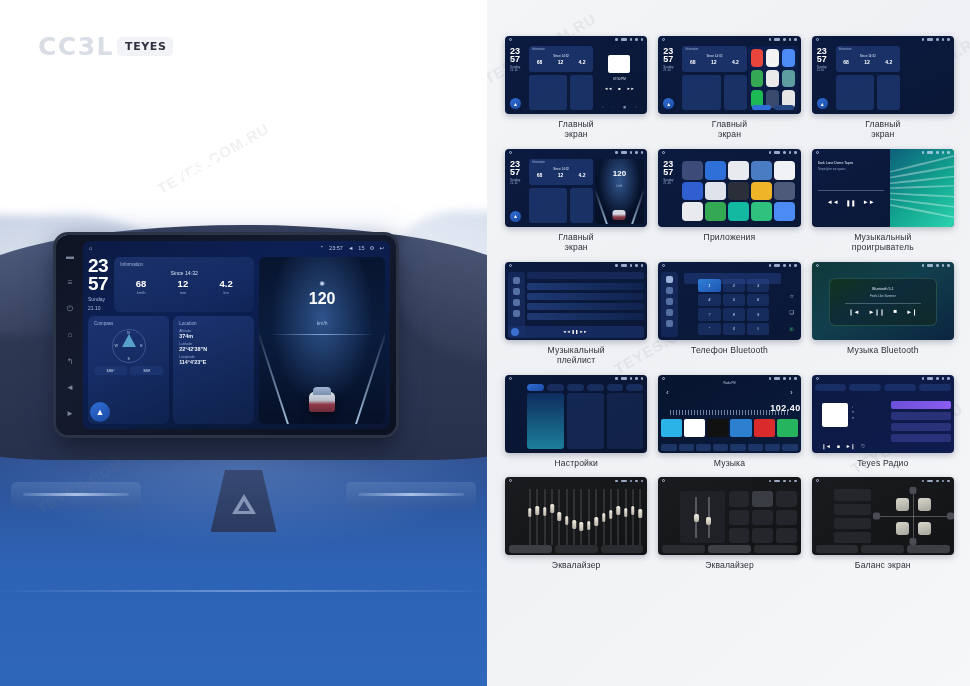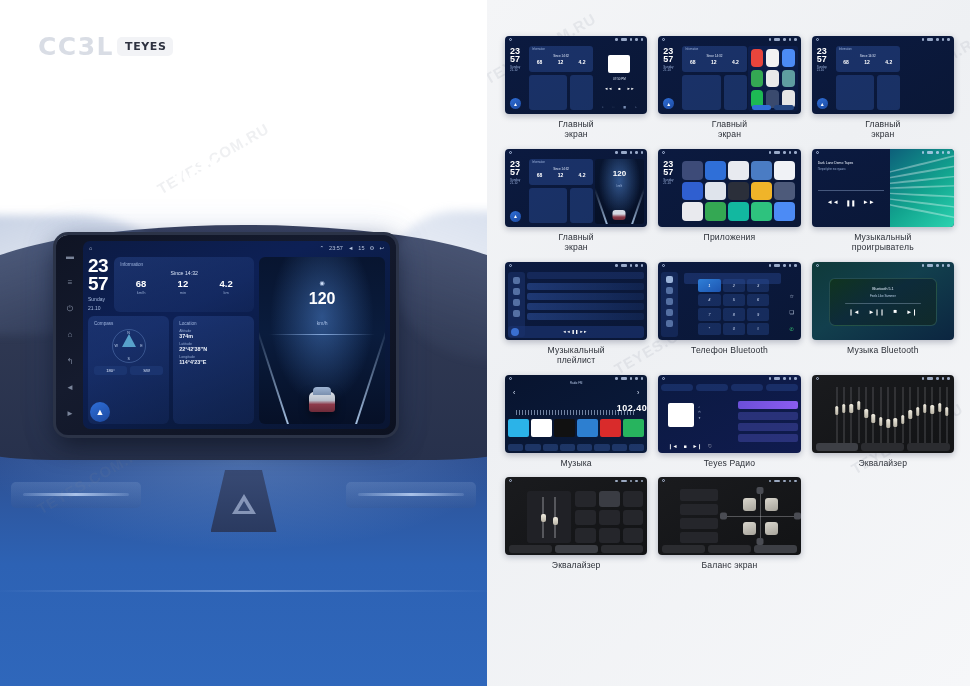--- a/index.html
+++ b/index.html
@@ -835,20 +835,46 @@
               <span>❙◄</span>
                 <span>►❙❙</span>
                 <span>■</span>
                 <span>►❙</span>
             </div>
           </div>
         </div>
         <div class="cap">Музыка Bluetooth</div>
       </div>
 
+      <div class="cell">
+        <div class="thumb" style="background:linear-gradient(150deg,#0a1838,#091430)">
+          <div class="tbar">
+              <i class="tleft"></i>
+              <i class="tdot"></i>
+              <i class="tdot w"></i>
+              <i class="tdot"></i>
+              <i class="tdot"></i>
+              <i class="tdot"></i>
+            </div>
+          <div class="m-settabs">
+            <span class="on"></span>
+            <span></span>
+            <span></span>
+            <span></span>
+            <span></span>
+            <span></span>
+          </div>
+          <div class="m-set">
+            <i class="sc" style="background:linear-gradient(180deg,#0e2c5e,#1c7f9b)"></i>
+            <i class="sc" style="background:rgba(30,55,110,.55)"></i>
+            <i class="sc" style="background:rgba(30,55,110,.42)"></i>
+          </div>
+        </div>
+        <div class="cap">Настройки</div>
+      </div>
 
       <div class="cell">
         <div class="thumb m-radio" style="background:linear-gradient(150deg,#08142f,#0a1b3c)">
           <div class="tbar">
               <i class="tleft"></i>
               <i class="tdot"></i>
               <i class="tdot w"></i>
               <i class="tdot"></i>
               <i class="tdot"></i>
               <i class="tdot"></i>

